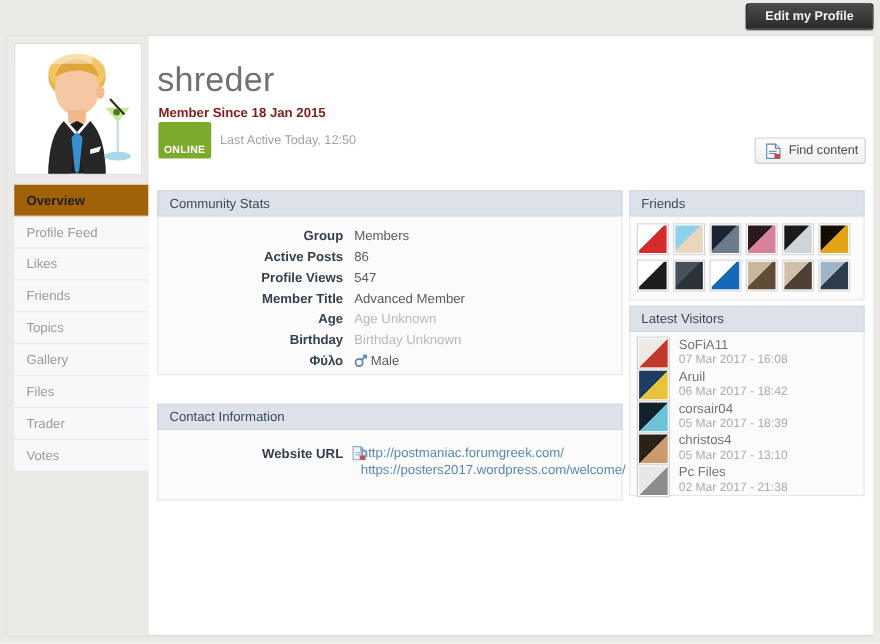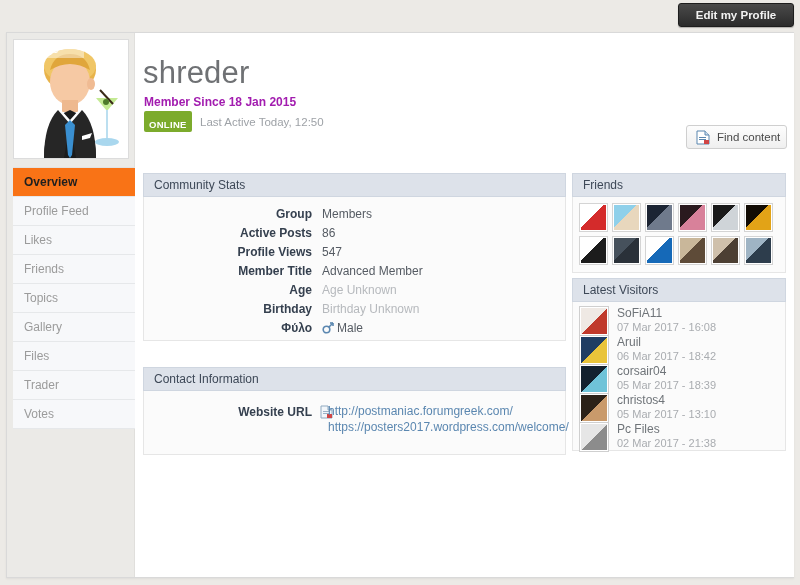--- a/index.html
+++ b/index.html
@@ -80,21 +80,21 @@
     height: 29px;
     line-height: 29px;
     padding-left: 11px;
     font-size: 12px;
     color: #9b9b9b;
     background: #f7f8fa;
     border-bottom: 1px solid #e6e8ea;
     cursor: pointer;
   }
   .nav-item.active {
-    background: #f97316;
+    background: #a16207;
     color: #1f1f1f;
     font-weight: bold;
   }
 
   
   .content {
     position: absolute; top: 0; left: 128px;
     width: 659px; height: 544px;
     background: #ffffff;
   }
@@ -102,34 +102,34 @@
   .username {
     position: absolute; top: 22px; left: 8px;
     font-size: 31px;
     color: #6f7174;
     letter-spacing: .2px;
   }
   .member-since {
     position: absolute; top: 62px; left: 9px;
     font-size: 12px;
     font-weight: bold;
-    color: #a21caf;
+    color: #7f1d1d;
   }
   .status-line {
     position: absolute; top: 78px; left: 9px;
     height: 16px;
   }
   .badge-online {
     display: inline-block;
     background: #7cab2c;
     color: #ffffff;
     font-size: 9.5px;
     font-weight: bold;
     letter-spacing: .3px;
-    padding: 8px 5px 2px 5px;
+    padding: 20px 5px 2px 5px;
     border-radius: 2px;
     vertical-align: middle;
   }
   .last-active {
     display: inline-block;
     margin-left: 5px;
     font-size: 11.5px;
     color: #9ea2a7;
     vertical-align: middle;
   }

